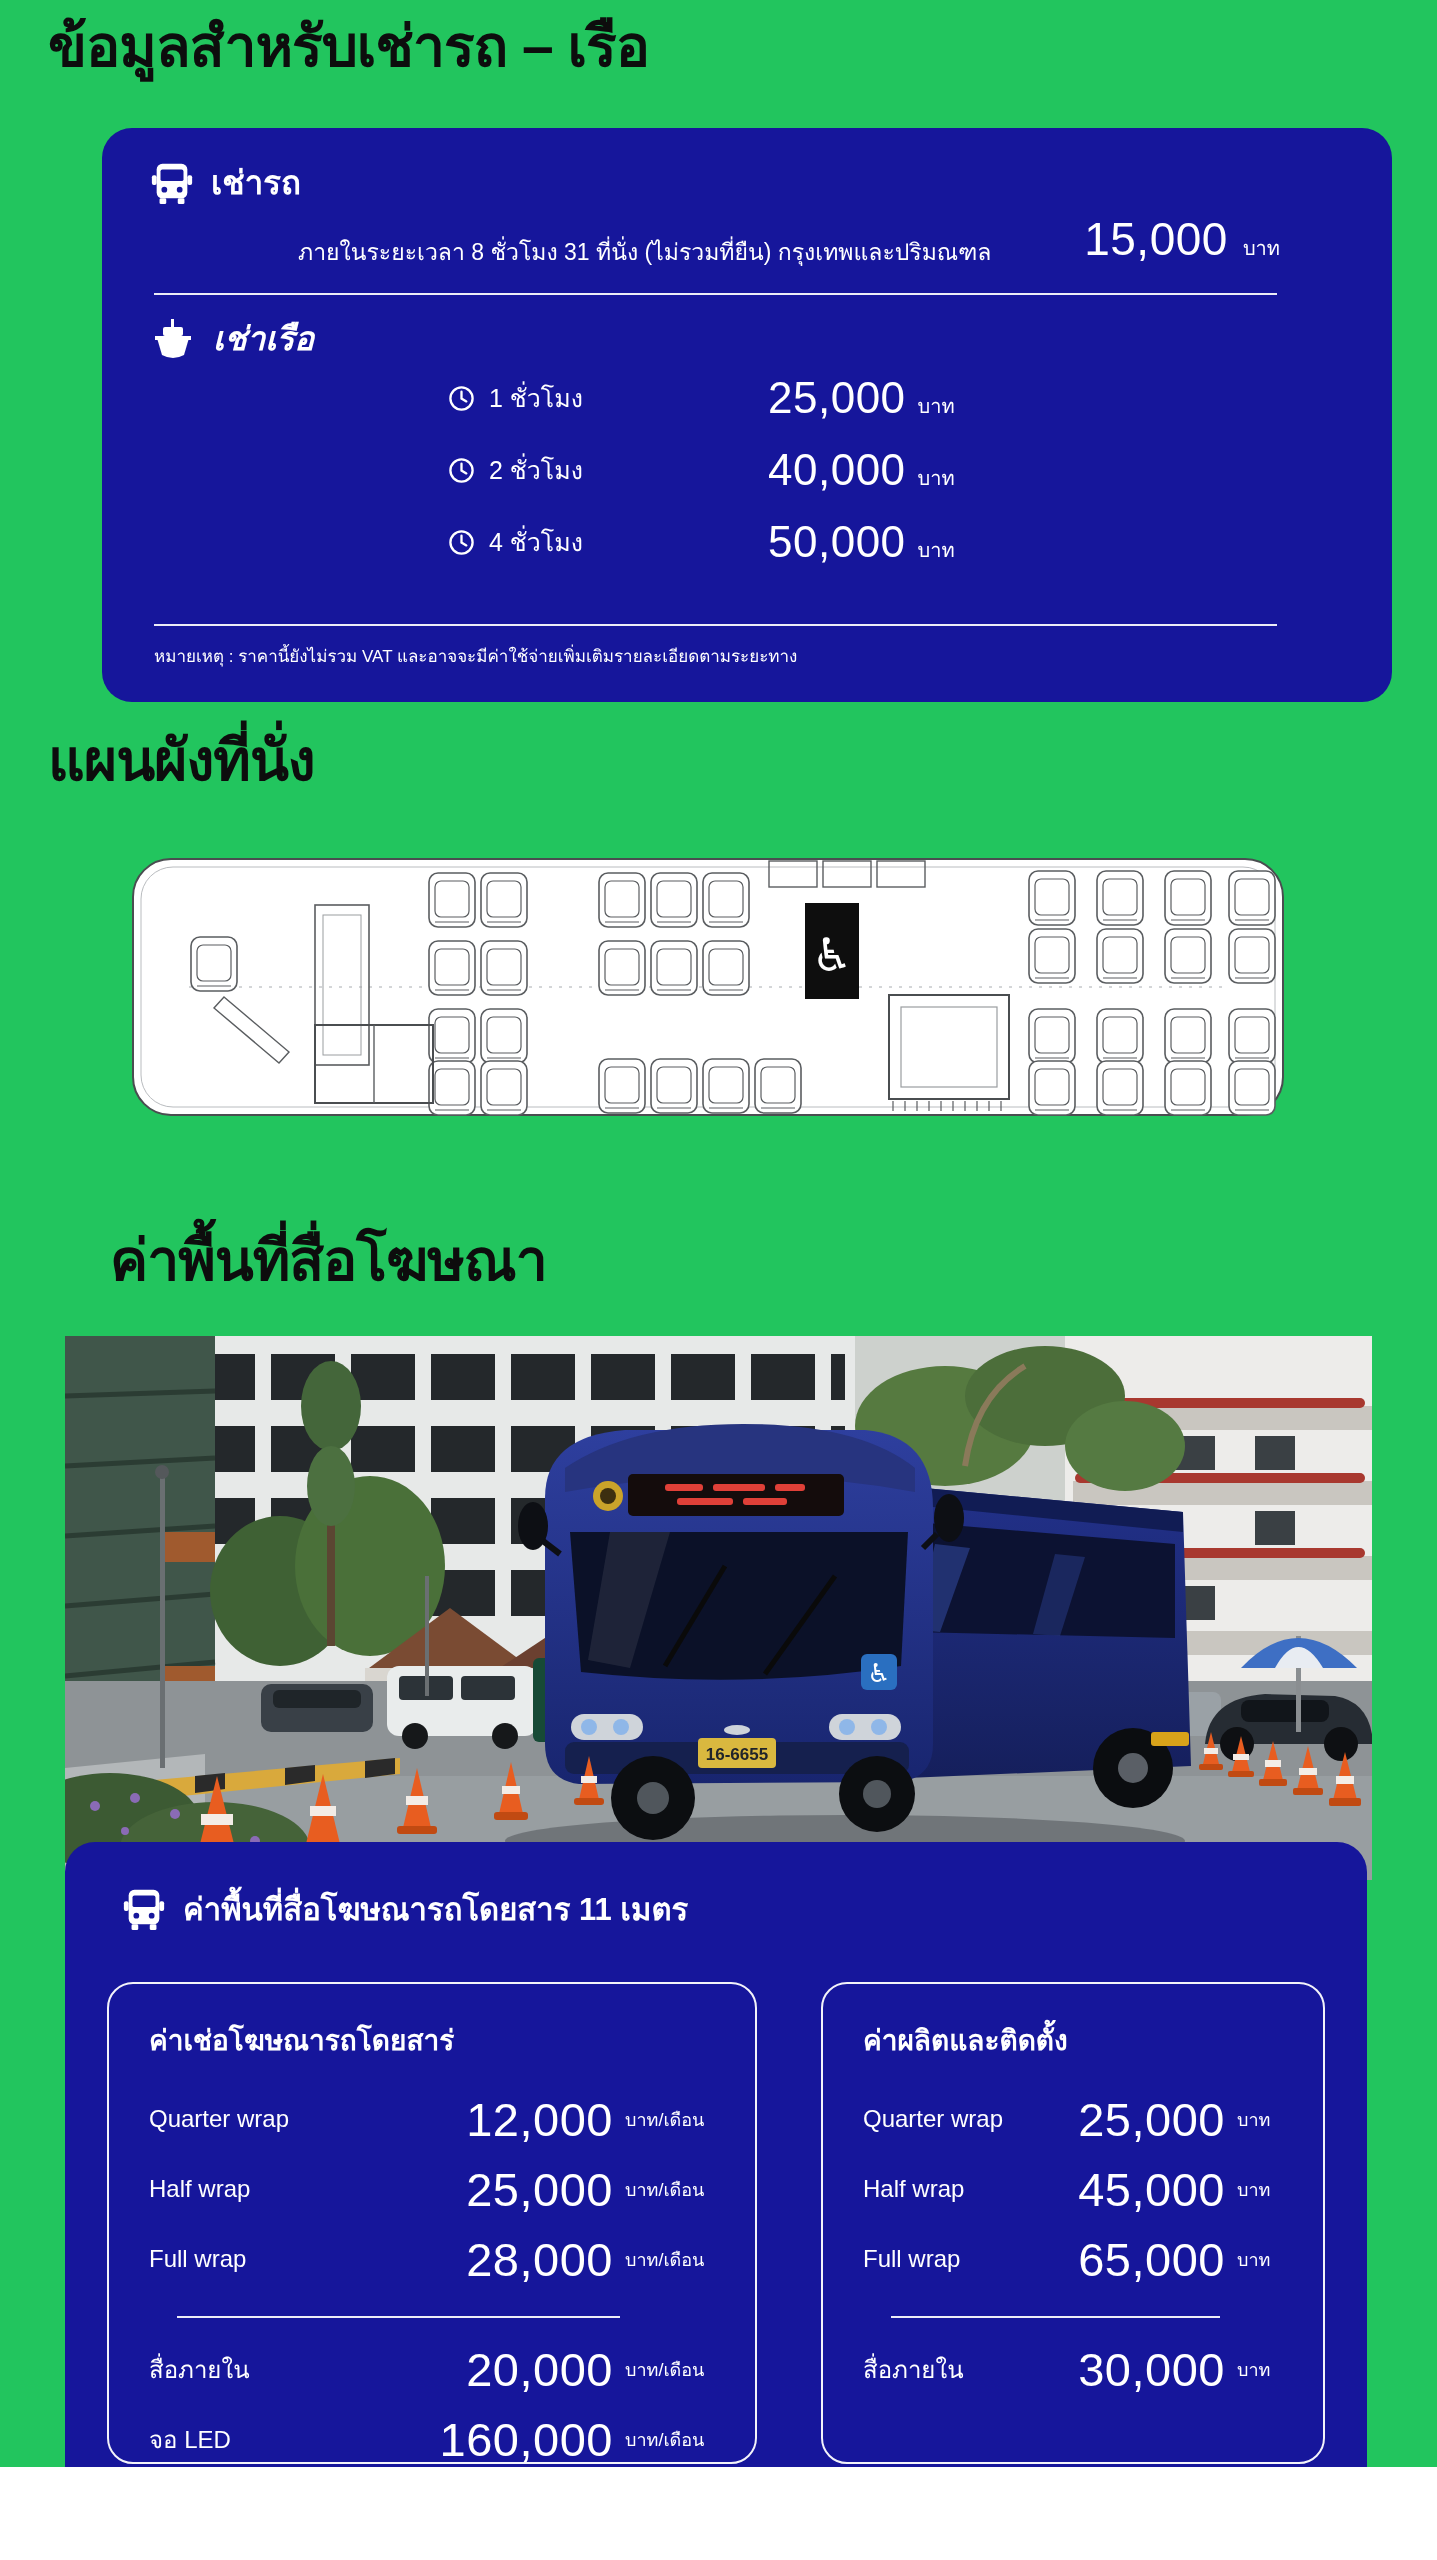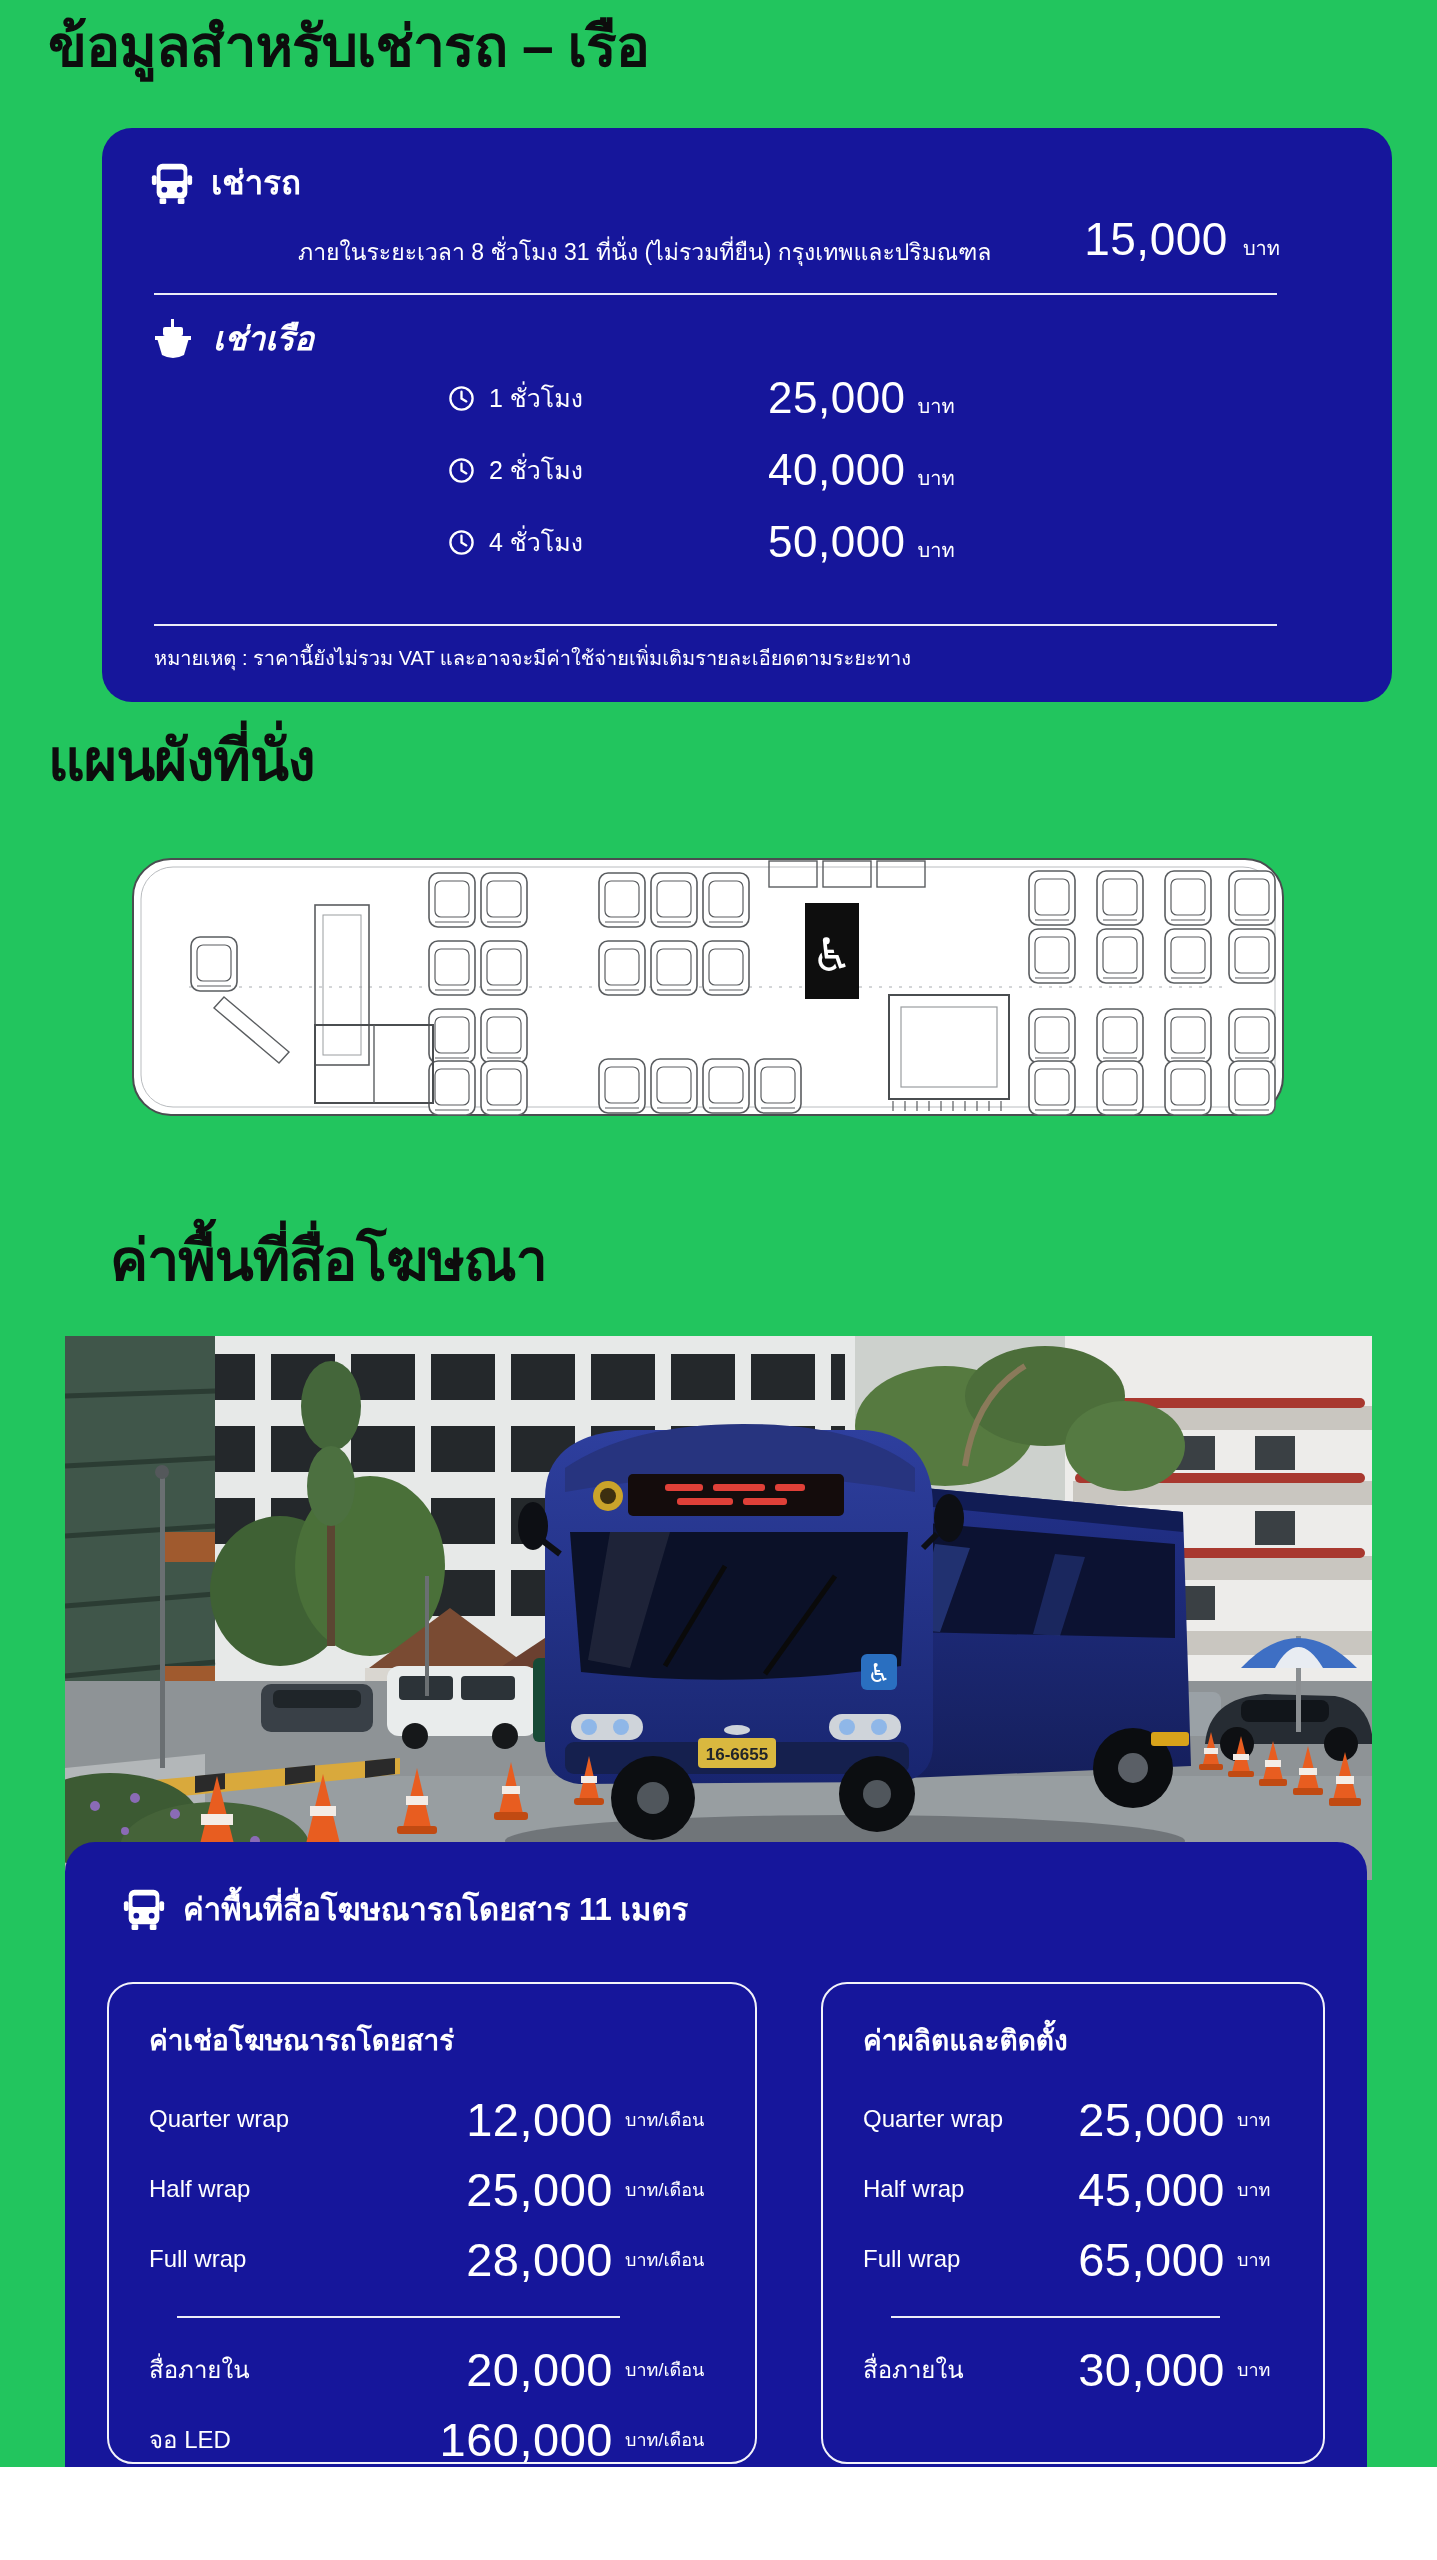--- a/index.html
+++ b/index.html
@@ -22,21 +22,21 @@
   .price-unit{font-size:20px;font-weight:400;}
   .divider{position:absolute;height:2px;background:rgba(255,255,255,0.92);}
 
   .boat-rows{position:absolute;left:346px;top:248px;display:flex;flex-direction:column;gap:28px;}
   .boat-row{display:flex;align-items:center;height:44px;}
   .boat-row .dur{display:flex;align-items:center;gap:14px;width:320px;font-size:25px;}
   .boat-row .pg{display:flex;align-items:baseline;gap:12px;}
   .boat-row .price-num{font-size:44px;}
 
   .fineprint{position:absolute;left:52px;right:110px;font-size:18.5px;line-height:1.3;color:#fff;}
-  .noteline{position:absolute;left:52px;right:110px;font-size:20px;color:#fff;}
+  .noteline{position:absolute;left:52px;right:110px;font-size:17px;color:#fff;}
 
   
   .subcard{position:absolute;top:140px;height:482px;border:2px solid rgba(255,255,255,0.95);
            border-radius:26px;box-sizing:border-box;padding:34px 38px 0 40px;}
   .subcard.left{left:42px;width:650px;}
   .subcard.right{left:756px;width:504px;}
   .subcard .sc-title{font-size:28px;font-weight:700;margin-bottom:22px;}
   .ad-row{display:flex;align-items:center;height:70px;}
   .ad-row .al{font-size:24px;width:200px;flex:0 0 auto;}
   .ad-row .an{flex:1;text-align:right;font-size:47px;font-weight:500;letter-spacing:0.5px;}

